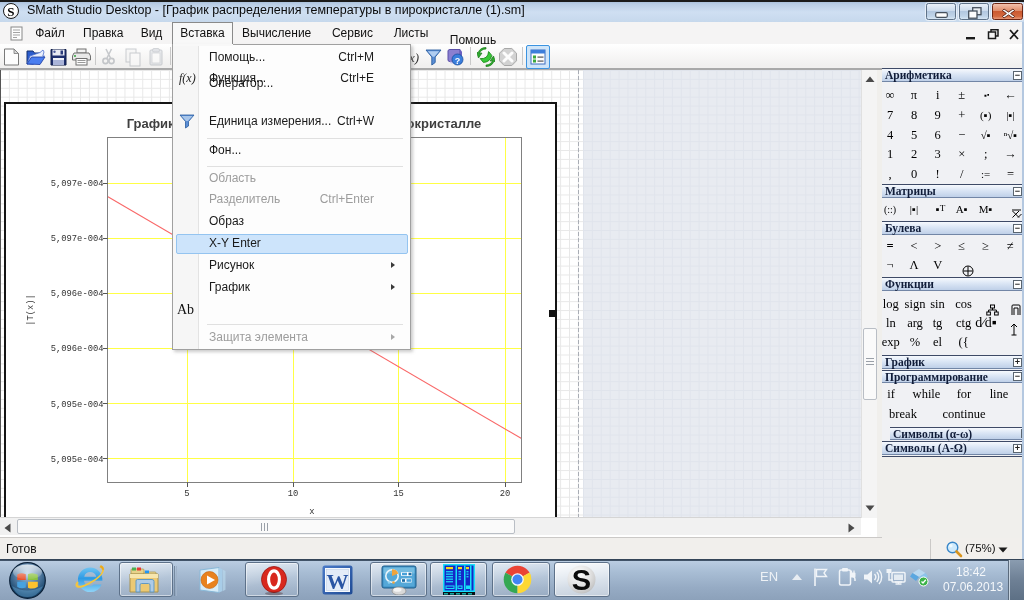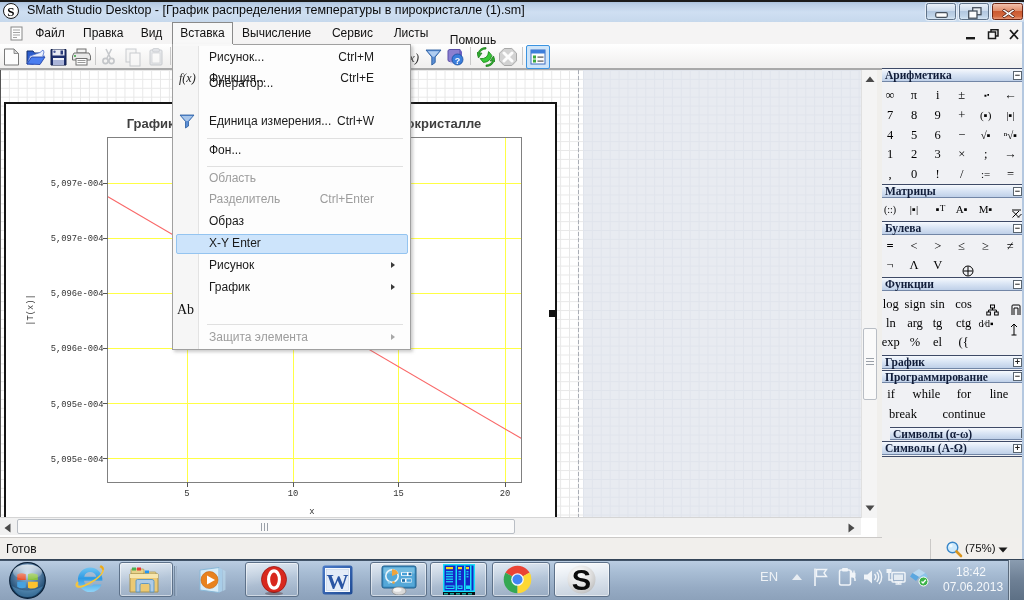--- a/index.html
+++ b/index.html
@@ -564,21 +564,21 @@
       </span>
       <span class="ps" style="left:128px;top:235.5px;">
         <svg width="12" height="12" viewBox="0 0 12 12">
           <path d="M2 11 L2 2 Q2 1 3 1 L9 1 Q10 1 10 2 L10 11 M4 11 L4 4 L8 4 L8 11" stroke="#000" fill="none"></path>
         </svg>
       </span>
     <span class="ps" style="left:8.8px;top:255px;">ln</span>
       <span class="ps" style="left:33px;top:255px;">arg</span>
       <span class="ps" style="left:55.5px;top:255px;">tg</span>
       <span class="ps" style="left:81.6px;top:255px;">ctg</span>
-      <span class="ps" style="left:104px;top:255px;font-size:10px;">d∕d▪</span>
+      <span class="ps" style="left:104px;top:255px;font-size:14px;">d∕d▪</span>
       <span class="ps" style="left:128px;top:255px;">
         <svg width="8" height="13" viewBox="0 0 8 13">
           <path d="M4 1 L4 12 M1 4 L4 1 L7 4 M1.5 12 L6.5 12" stroke="#000" fill="none" stroke-width="1"></path>
         </svg>
       </span>
     <span class="ps" style="left:8.8px;top:274px;">exp</span>
       <span class="ps" style="left:33px;top:274px;">%</span>
       <span class="ps" style="left:55.5px;top:274px;">el</span>
       <span class="ps" style="left:81.6px;top:274px;">({</span>
     <div class="phead" style="left:0;top:287px;width:142px;">График<span class="pbox">+</span></div>
@@ -590,21 +590,21 @@
     <span class="ps" style="left:21px;top:346px;">break</span>
       <span class="ps" style="left:82px;top:346px;">continue</span>
     <div class="phead" style="left:8px;top:358.5px;width:142px;">Символы (α-ω)<span class="pbox">+</span></div>
     <div class="phead" style="left:0;top:373px;width:142px;">Символы (А-Ω)<span class="pbox">+</span></div>
     <div style="left:0;top:387.5px;width:142px;height:82px;background:#f0efec;border-top:1px solid #3e4a66;"></div>
   </div>
   <div id="dropdown">
     <div id="dd-iconcol"></div>
     <div style="left:-0.5px;top:-1.5px;width:60px;height:2.5px;background:#f8f8f8;"></div>
     <div class="dditem" style="top:2px;">
-        <span class="ddtext">Рисунок...</span>
+        <span class="ddtext">Помощь...</span>
         <span class="ddshort">Ctrl+M</span>
       </div>
     <div class="dditem" style="top:23px;">
         <span class="ddtext">Функция...</span>
         <span class="ddshort">Ctrl+E</span>
       </div>
     <div class="dditem" style="top:28px;">
         <span class="ddtext">Оператор...</span>
       </div>
     <div class="dditem" style="top:66px;">

